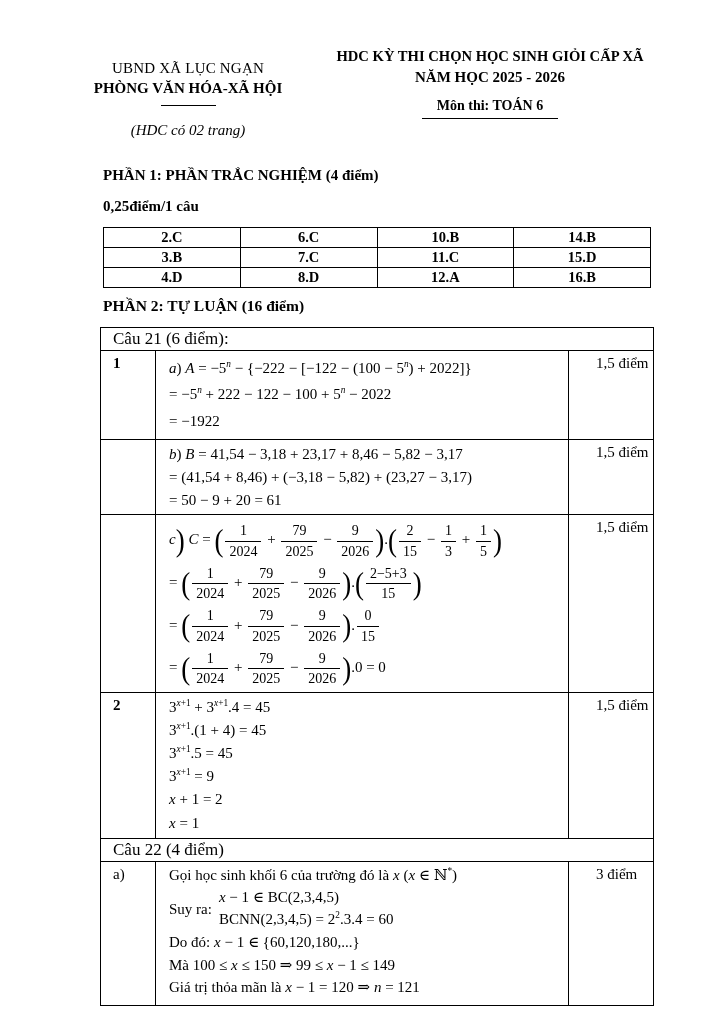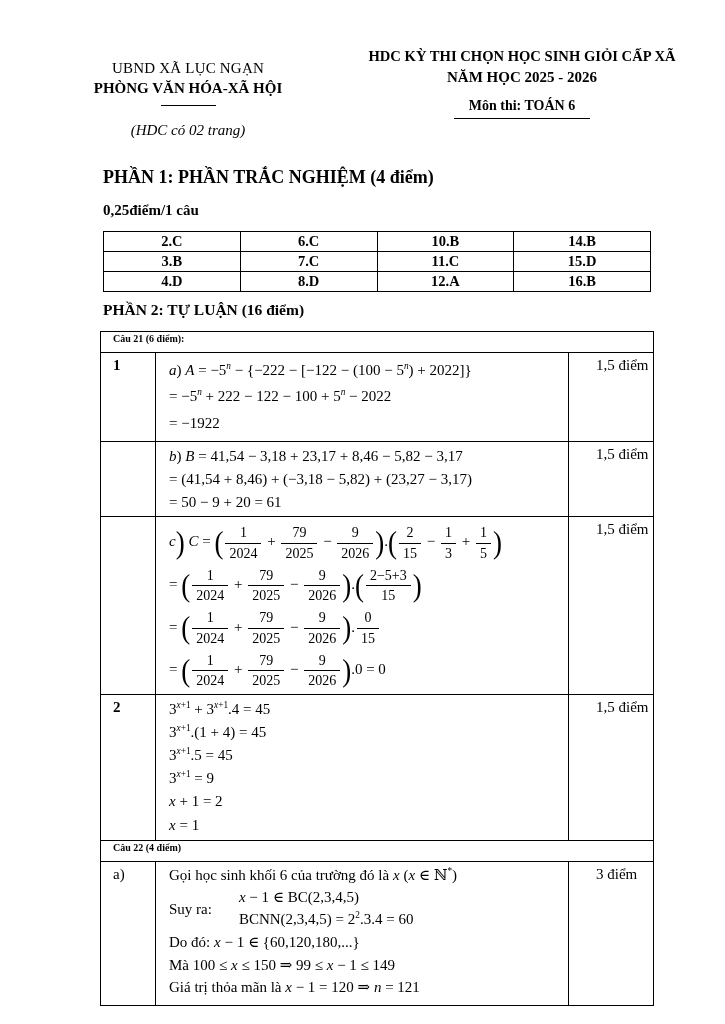--- a/index.html
+++ b/index.html
@@ -6,58 +6,58 @@
   body{width:725px;height:1024px;font-family:"Liberation Serif","DejaVu Serif","DejaVu Sans",serif;color:#000;}
   .page{position:relative;width:725px;height:1024px;overflow:hidden;}
 
   
   .header{position:relative;height:150px;}
   .h-left{position:absolute;left:68px;top:58px;width:240px;text-align:center;}
   .h-left .l1{font-size:15px;line-height:20px;letter-spacing:.2px;}
   .h-left .l2{font-size:15px;line-height:20px;font-weight:bold;}
   .h-rule{width:55px;border:0;border-top:1.6px solid #000;margin:7px auto 0 auto;}
   .h-note{font-style:italic;font-size:15px;margin-top:16px;}
-  .h-right{position:absolute;left:348px;top:46px;width:348px;text-align:center;font-weight:bold;}
+  .h-right{position:absolute;left:316px;top:46px;width:348px;text-align:center;font-weight:bold;}
   .h-right .l1{font-size:14.6px;line-height:20px;}
   .h-right .l2{font-size:15px;line-height:20px;margin-top:1px;}
   .h-right .l3{display:inline-block;font-size:14px;line-height:19px;margin-top:9px;padding:0 15px 3px 15px;border-bottom:1.6px solid #000;}
 
   
-  .p-title{margin:17px 0 0 103px;font-weight:bold;font-size:18px;}
+  .p-title{margin:17px 0 0 103px;font-weight:bold;font-size:15px;}
   .p-sub{margin:14px 0 0 103px;font-weight:bold;font-size:15px;}
 
   
   table{border-collapse:collapse;}
   .ans-table{margin:12px 0 0 103px;width:548px;font-weight:bold;font-size:14.5px;text-align:center;table-layout:fixed;}
   .ans-table td{border:1px solid #000;height:19px;padding:0;}
 
   .p2-title{margin:9px 0 0 103px;font-weight:bold;font-size:15.5px;}
 
   
   .main-table{margin:12px 0 0 100px;width:553px;font-size:15px;table-layout:fixed;}
   .main-table td{border:1px solid #000;vertical-align:top;}
-  .main-table td.hd{font-weight:bold;padding:1px 0 1px 12px;font-size:10px;}
+  .main-table td.hd{font-weight:normal;padding:1px 0 1px 12px;font-size:17px;}
   .main-table td.no{font-weight:bold;padding:4px 0 0 12px;}
   .main-table td.no.plain{font-weight:normal;}
   .main-table td.cnt{padding:2px 4px 2px 13px;}
   .main-table td.pts{padding:4px 0 0 27px;}
 
   .ml{margin:5px 0;line-height:1.42;}
   .ml2{margin:1px 0;line-height:1.48;}
   .fl{margin:2px 0;line-height:40px;}
   .tl{margin:1px 0;line-height:1.45;}
 
   
   .frac{display:inline-block;vertical-align:middle;text-align:center;font-size:14px;line-height:1.25;margin:0 2px;}
   .frac .fnum{display:block;padding:0 4px 1px 4px;border-bottom:1px solid #000;}
   .frac .fden{display:block;padding:1px 4px 0 4px;}
   .bigp{font-size:1.8em;font-weight:normal;vertical-align:middle;line-height:0;display:inline-block;transform:scaleY(1.15);}
   sup{font-size:.62em;}
 
-  .suyra{display:flex;align-items:center;margin:0;gap:20px;}
+  .suyra{display:flex;align-items:center;margin:0;}
   .suyra .lbl{margin-right:7px;}
   .suyra .stack div{line-height:1.45;}
 </style>
 </head>
 <body>
 
 <div class="page">
 
   <div class="header">
     <div class="h-left">

